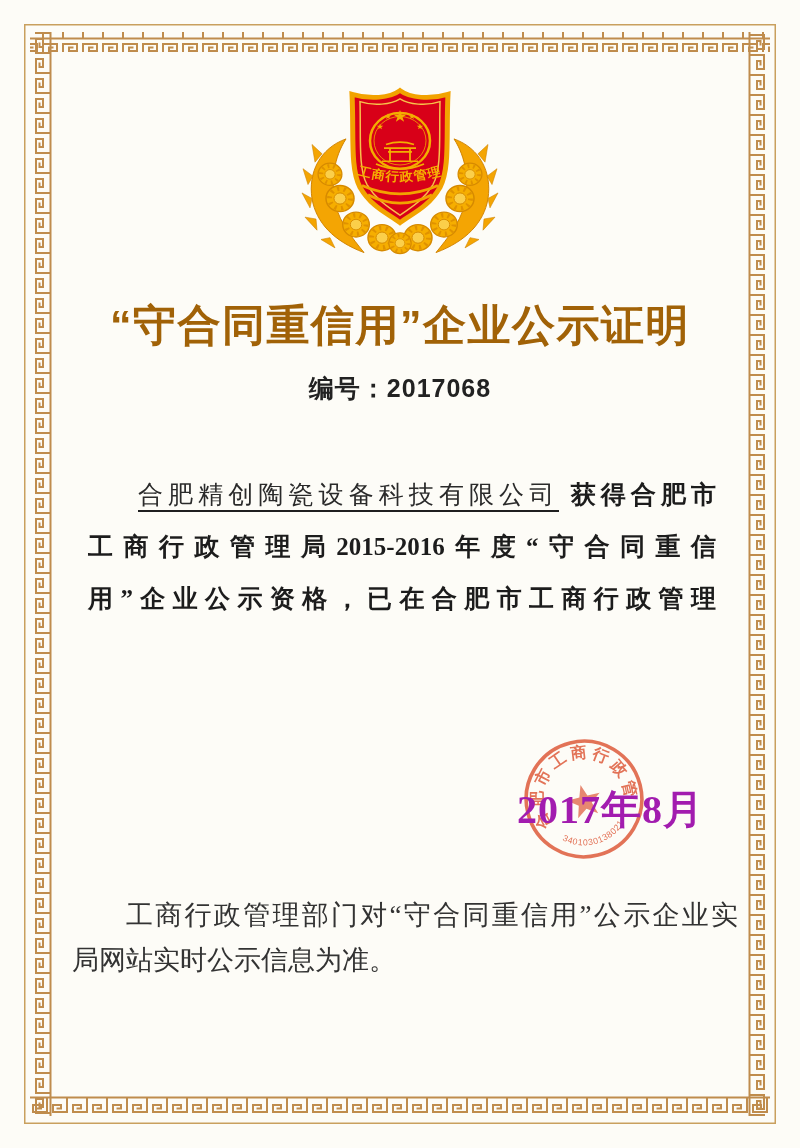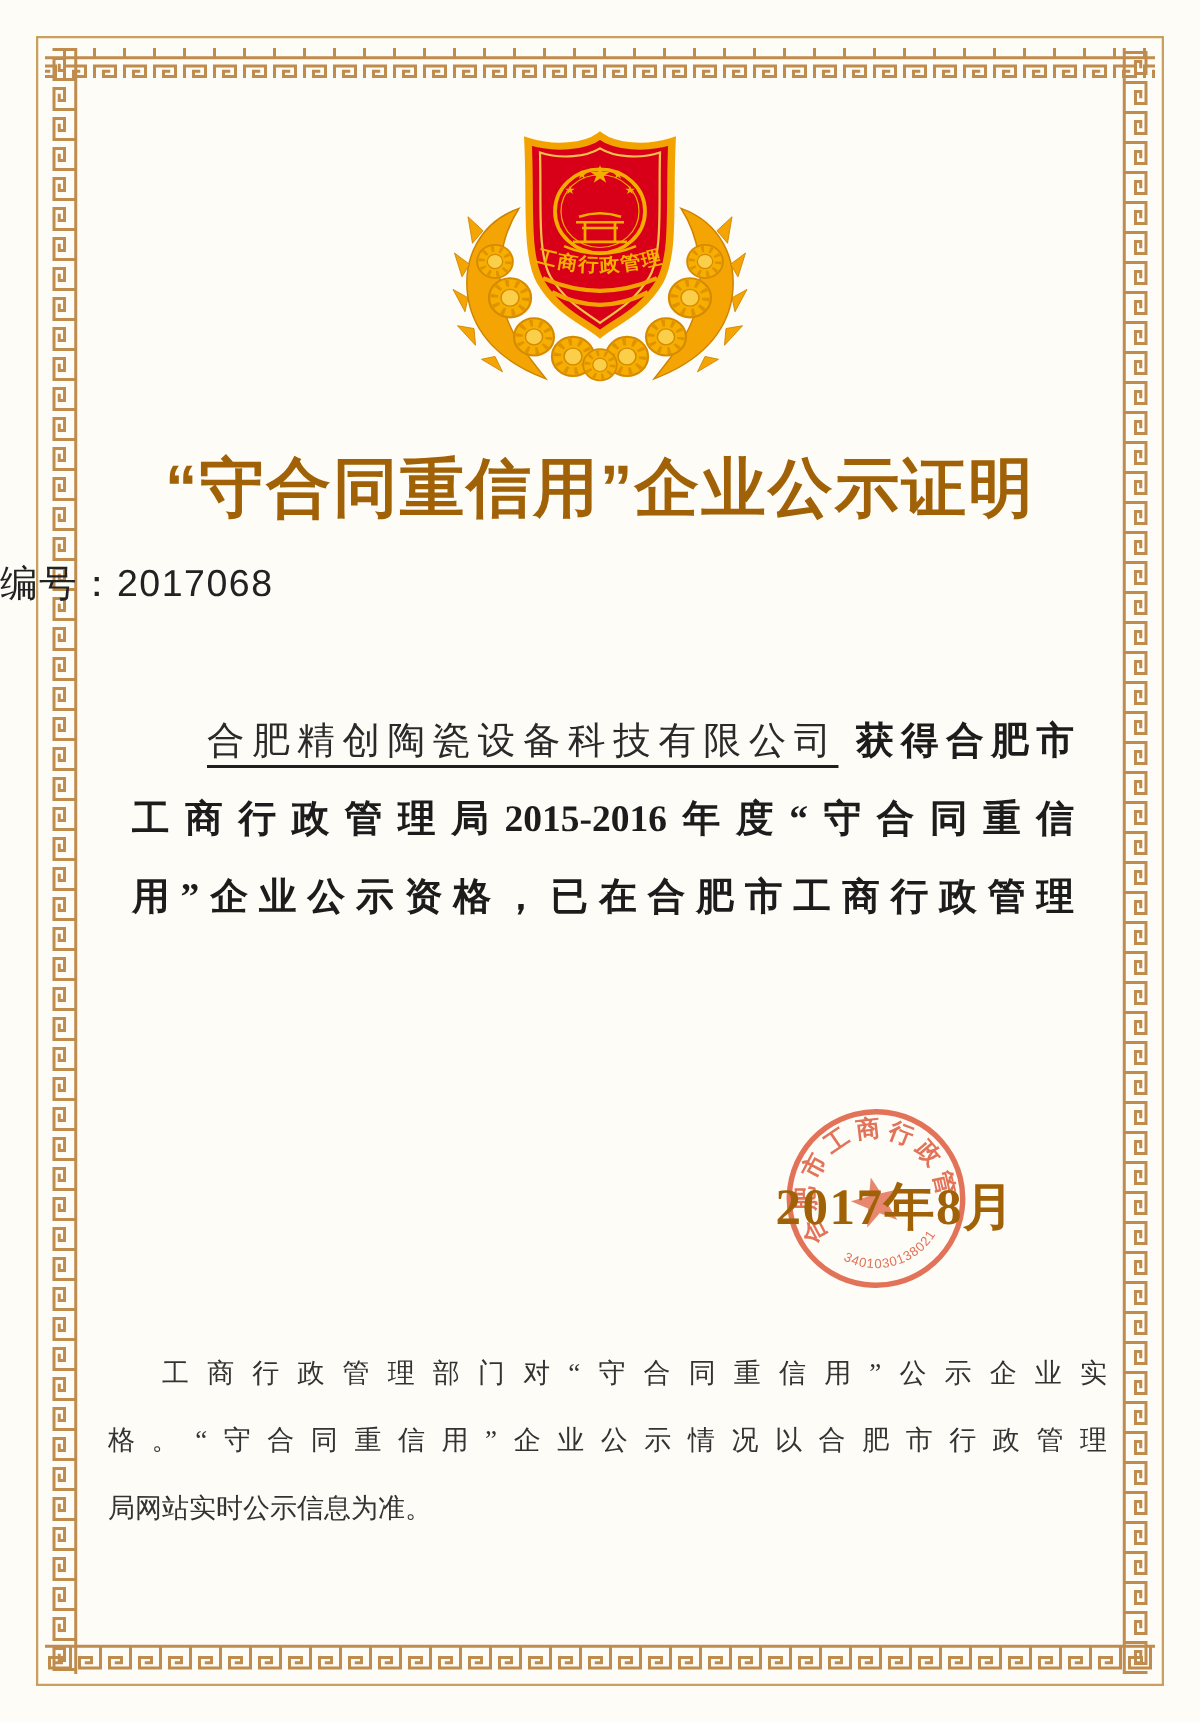--- a/index.html
+++ b/index.html
@@ -21,25 +21,26 @@
     text-align:center;
     font-family:"Liberation Sans", sans-serif;
     font-weight:900;
     font-size:43px;
     letter-spacing:1.5px;
     color:#a16207;
     white-space:nowrap;
   }
   .serial {
     position:absolute; left:0; right:0; top:372px;
-    text-align:left;
+    text-align:center;
     font-family:"Liberation Sans", sans-serif;
     font-size:25px;
     letter-spacing:1px;
     color:#222222;
+    font-weight:bold;
   }
 
   .body-block {
     position:absolute; left:88px; top:469px; width:628px;
     font-family:"Liberation Serif", serif;
     font-weight:700;
     font-size:25px;
     color:#1c1c1c;
   }
   .body-block p { line-height:52px; height:52px; white-space:nowrap; }
@@ -52,31 +53,31 @@
     padding-bottom:2px;
   }
 
   .stamp { position:absolute; left:520px; top:735px; width:128px; height:128px; }
   .stamp svg { width:100%; height:100%; }
 
   .date {
     position:absolute; left:517px; top:782px; width:160px;
     font-family:"Liberation Serif", serif;
     font-weight:700;
-    font-size:34px;
+    font-size:40px;
     letter-spacing:1px;
-    color:#a16207;
+    color:#a21caf;
     white-space:nowrap;
   }
 
   .footer-block {
     position:absolute; left:72px; top:893px; width:666px;
     font-family:"Liberation Serif", serif;
     font-weight:400;
-    font-size:18px;
+    font-size:27px;
     color:#333333;
   }
   .footer-block p { line-height:45px; height:45px; white-space:nowrap; }
 </style>
 </head>
 <body>
 
 <div class="page">
 
   <svg class="border-svg" xmlns="http://www.w3.org/2000/svg">
@@ -181,17 +182,16 @@
           <textPath href="#numPath" startOffset="14" textLength="68">3401030138021</textPath>
         </text>
       </g>
     </svg>
   </div>
 
   <div class="date">2017年8月</div>
 
   <div class="footer-block">
     <p class="fill indent">工商行政管理部门对“守合同重信用”公示企业实</p>
-    <p class="fill">格。“守合同重信用”企业公示情况以合肥市行政管理</p>
     <p>局网站实时公示信息为准。</p>
   </div>
 
 </div>
 
 </body></html>

